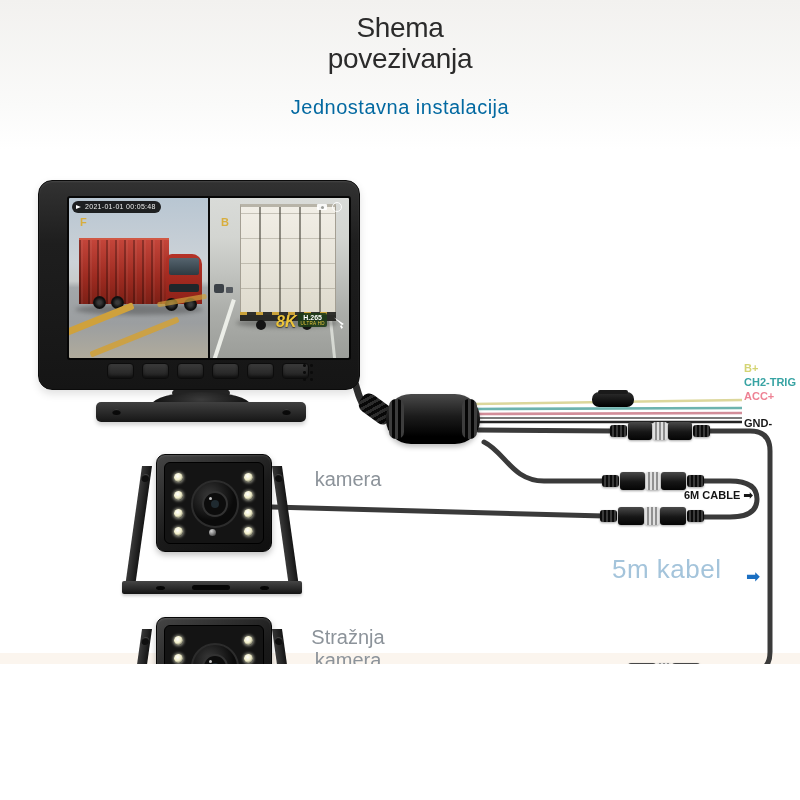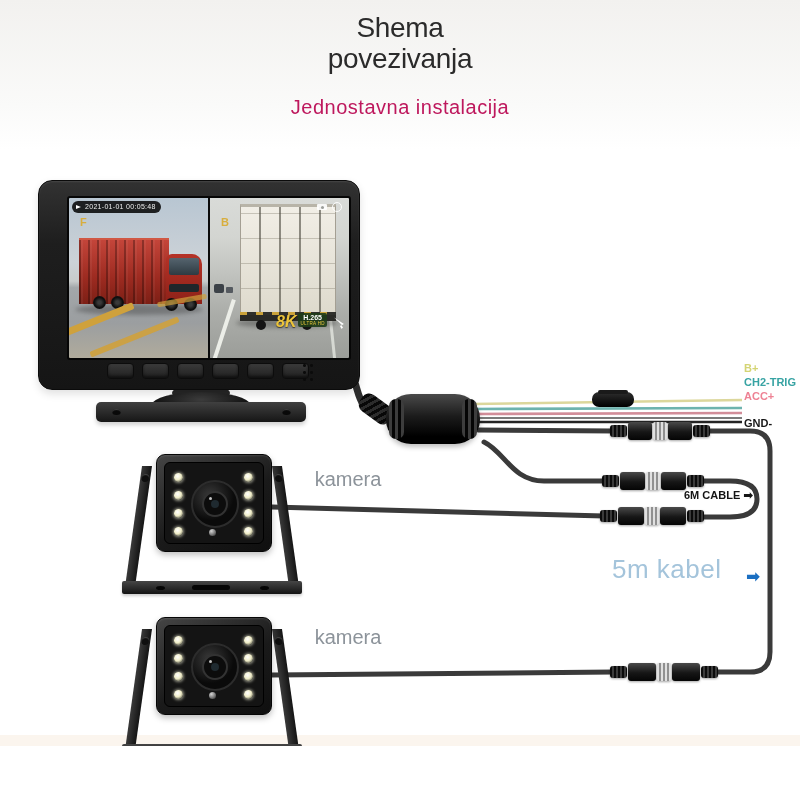--- a/index.html
+++ b/index.html
@@ -1,25 +1,25 @@
 <!DOCTYPE html>
 <html><head>
 <meta charset="utf-8">
 <style>
   html,body{margin:0;padding:0;background:#ffffff;}
-  .stage{position:relative;width:800px;height:746px;background:#ffffff;overflow:hidden;
+  .stage{position:relative;width:800px;height:664px;background:#ffffff;overflow:hidden;
          font-family:"Liberation Sans",sans-serif;}
   .header-band{position:absolute;left:0;top:0;right:0;height:150px;
                background:linear-gradient(180deg,#f2f1ef 0%,#fafaf9 70%,#ffffff 100%);}
   .bottom-band{position:absolute;left:0;right:0;bottom:0;height:11px;background:#fbf5ee;}
 
   
   .title{position:absolute;left:0;right:0;top:12px;text-align:center;color:#2b2b2b;
          font-size:28px;line-height:31px;letter-spacing:-0.3px;}
-  .subtitle{position:absolute;left:0;right:0;top:96px;text-align:center;color:#be185d;
+  .subtitle{position:absolute;left:0;right:0;top:96px;text-align:center;color:#0369a1;
             font-size:20px;letter-spacing:.5px;}
 
   
   svg.cables{position:absolute;left:0;top:0;}
 
   
   .monitor{position:absolute;left:38px;top:180px;width:320px;height:208px;border-radius:14px;
            background:linear-gradient(180deg,#323232,#1e1e1e 30%,#151515);border:1px solid #0b0b0b;
            box-shadow:inset 0 1px 2px rgba(255,255,255,.10),0 4px 8px rgba(0,0,0,.12);}
   .screen{position:absolute;left:28px;top:15px;width:280px;height:160px;background:#000;
@@ -334,15 +334,16 @@
       <div class="lens-outer">
         <div class="lens-mid">
           <div class="lens-pupil"></div>
           <div class="lens-glint"></div>
         </div>
       </div>
       <div class="cam-screw"></div>
     </div>
   </div>
   <div class="cam-label lbl-rear">
+    <div>Stražnja</div>
     <div>kamera</div>
   </div>
 </div>
 
 </body></html>

